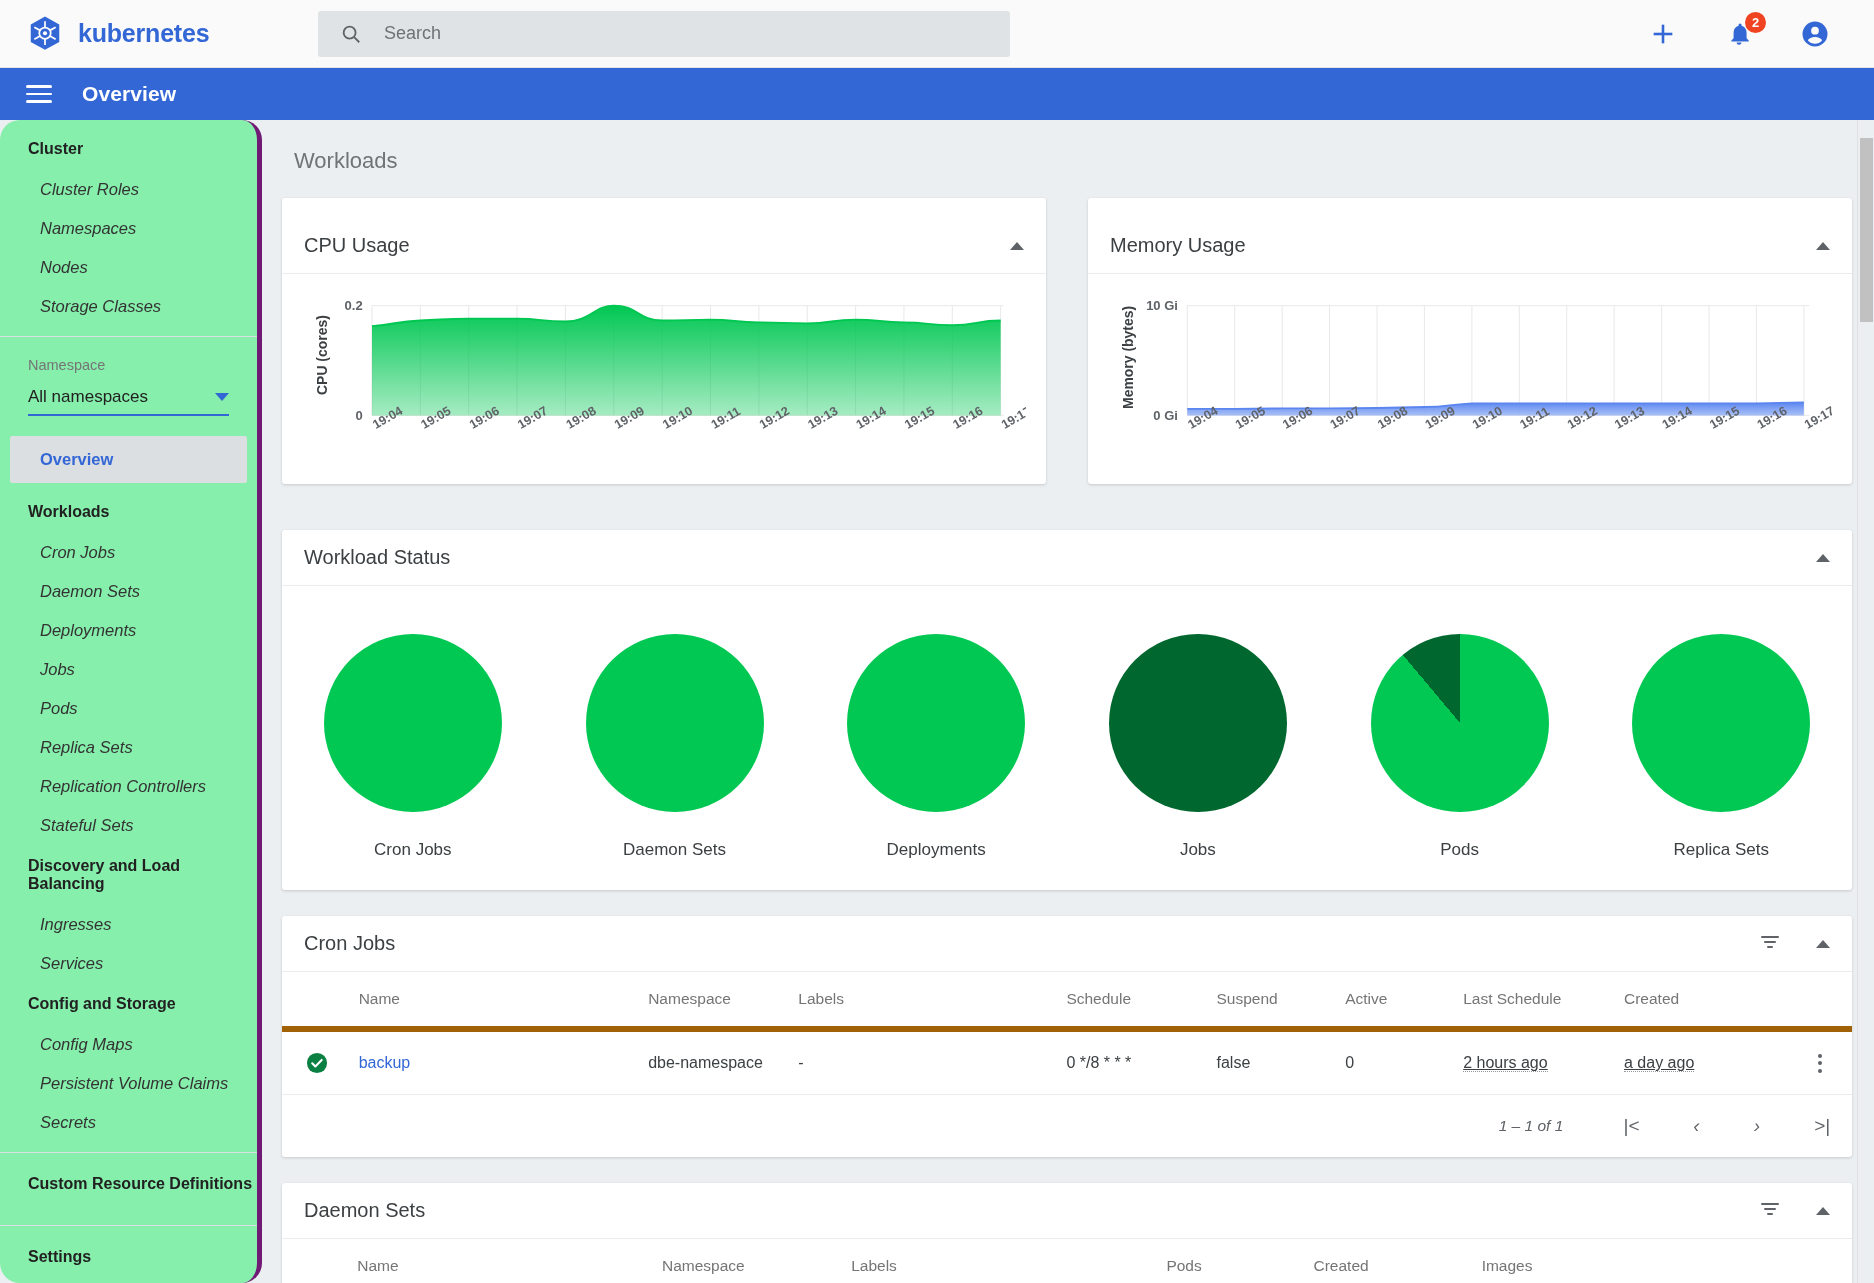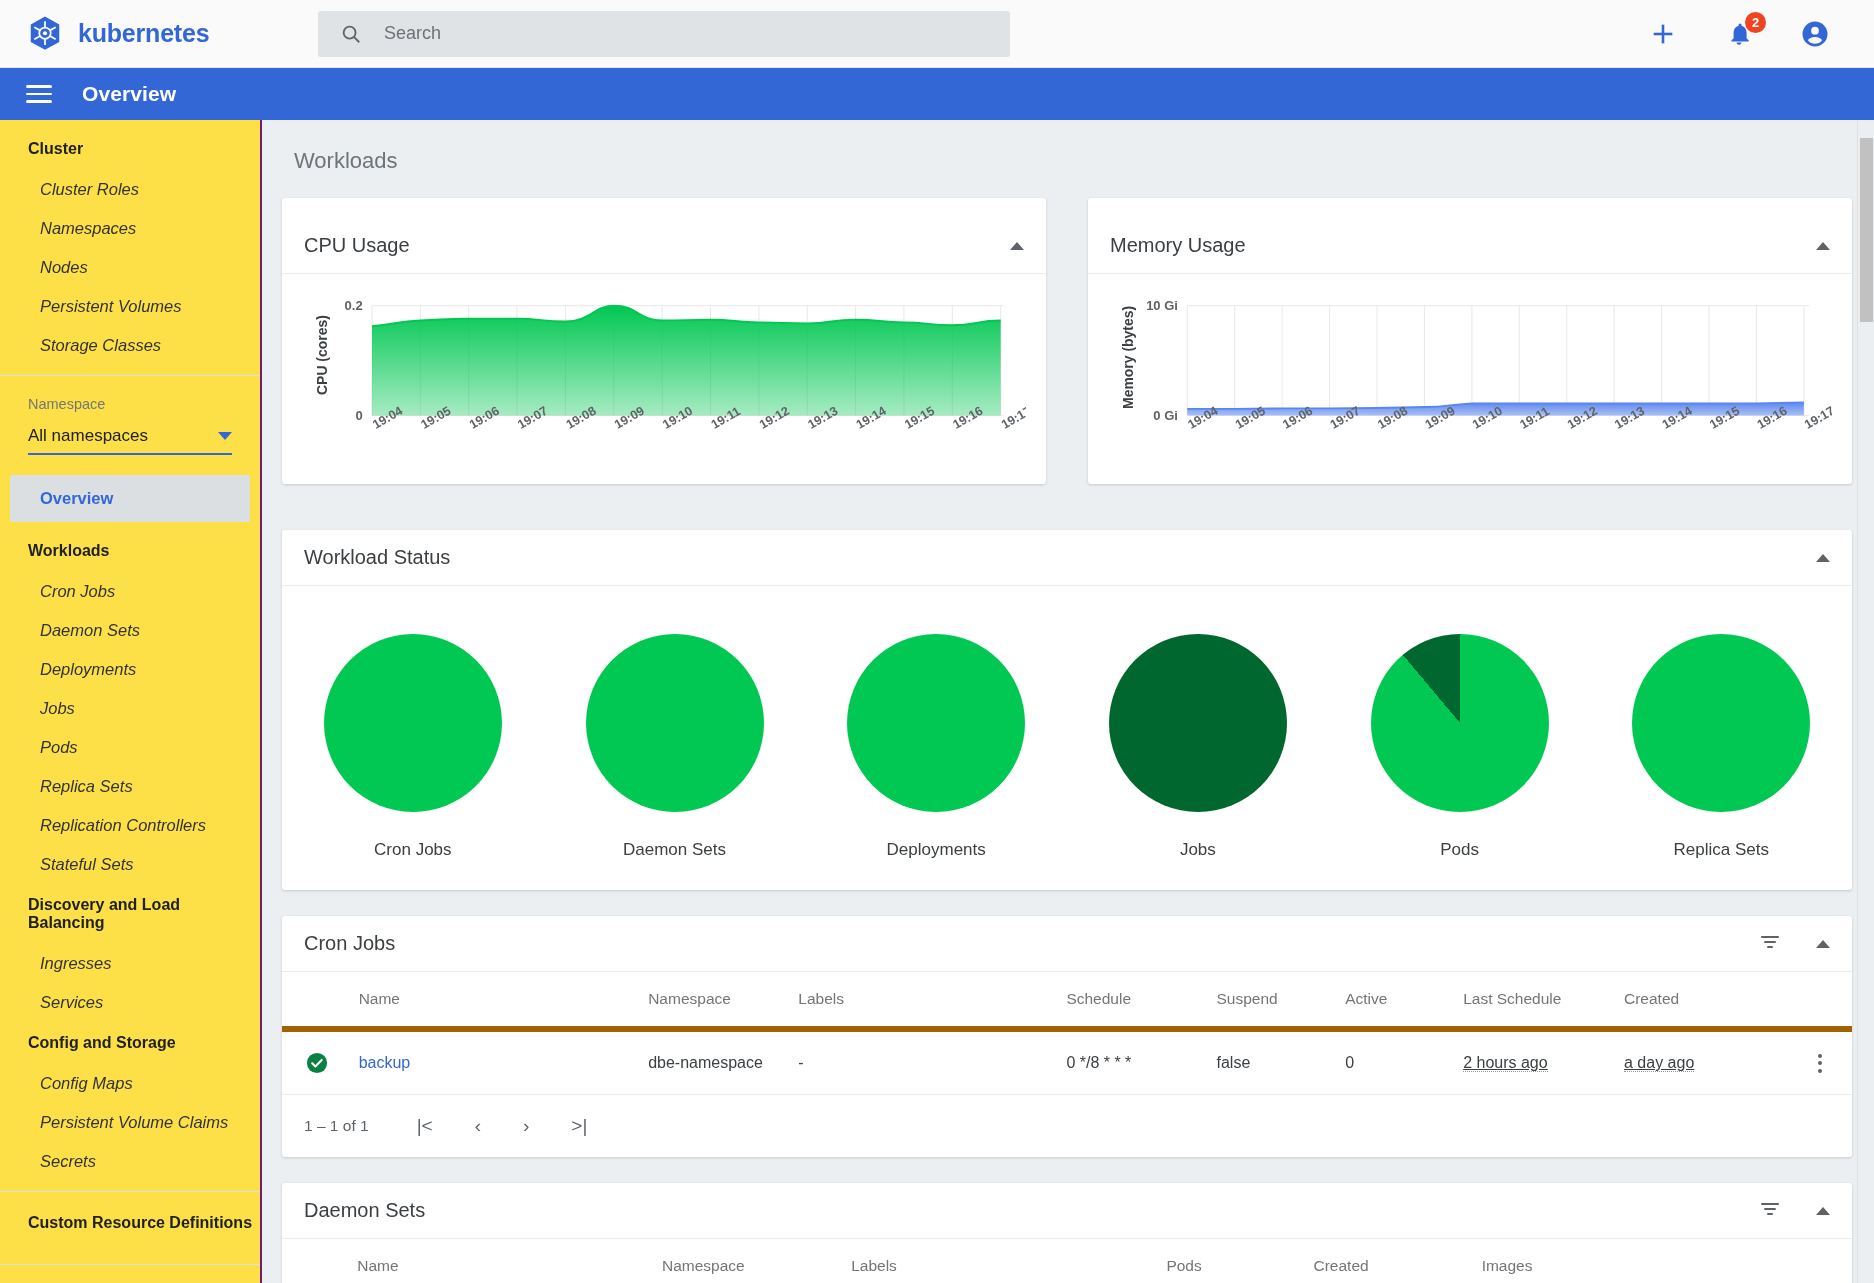--- a/index.html
+++ b/index.html
@@ -45,22 +45,22 @@
   }
   .hamburger { display: flex; flex-direction: column; gap: 5px; cursor: pointer; width: 26px; }
   .hamburger span { display: block; height: 2.5px; background: #fff; border-radius: 2px; }
   .toolbar-title { font-size: 21px; font-weight: 700; letter-spacing: 0.1px; }
 
   
   .body { flex: 1; display: flex; min-height: 0; position: relative; }
 
   
   .sidebar {
-    width: 262px; min-width: 262px; background: #fde047; overflow: hidden;
-    border-right: 2px solid #701a75; padding-top: 8px; position: relative;
+    width: 262px; min-width: 262px; background: #86efac; overflow: hidden;
+    border-right: 5px solid #701a75; padding-top: 8px; position: relative; border-radius: 20px;
   }
   .nav-group-title {
     font-size: 16px; font-weight: 700; color: #212121; padding: 12px 0 12px 28px;
   }
   .nav-item {
     font-size: 16.5px; color: #333; padding: 10px 0 10px 40px; cursor: pointer; font-style: italic;
   }
   .nav-divider { height: 1px; background: #dcdfe1; margin: 10px 0 0 0; }
   .ns-block { padding: 20px 28px 6px 28px; }
   .ns-label { font-size: 14.5px; color: #757575; margin-bottom: 14px; }
@@ -116,21 +116,21 @@
   .chip {
     display: inline-block; background: #eceff1; border-radius: 14px;
     padding: 6px 14px; font-size: 15px; color: #3c4043;
   }
   .chip-img {
     display: inline-block; background: #f1f3f4; border-radius: 14px;
     padding: 6px 14px; font-size: 14.5px; color: #3c4043; line-height: 1.35; max-width: 258px;
   }
   .kebab { display: flex; flex-direction: column; gap: 3.5px; align-items: center; cursor: pointer; }
   .kebab i { width: 4px; height: 4px; background: #5f6368; border-radius: 50%; display: block; }
-  .pager { display: flex; align-items: center; gap: 42px; padding: 20px 22px; }
+  .pager { display: flex; align-items: center; justify-content: flex-end; gap: 54px; padding: 20px 22px; font-style: italic; }
   .pager-text { font-size: 15.5px; color: #5f6368; margin-right: 6px; }
   .pager-btn { color: #5f6368; font-size: 19px; cursor: pointer; user-select: none; }
   .filter-icon { cursor: pointer; }
 
   
   .vscroll {
     position: absolute; right: 0; top: 0; width: 17px; height: 100%;
     background: #eceff1; border-left: 1px solid #e0e0e0;
   }
   .vscroll .thumb { position: absolute; left: 2px; width: 13px; background: #c1c1c1; border-radius: 0; }
@@ -200,21 +200,20 @@
     <div class="toolbar-title">Overview</div>
   </div>
 
   <div class="body">
 
     <div class="sidebar">
       <div class="nav-group-title">Cluster</div>
       <div class="nav-item">Cluster Roles</div>
       <div class="nav-item">Namespaces</div>
       <div class="nav-item">Nodes</div>
-      <div class="nav-item">Persistent Volumes</div>
       <div class="nav-item">Storage Classes</div>
 
       <div class="nav-divider"></div>
 
       <div class="ns-block">
         <div class="ns-label">Namespace</div>
         <div class="ns-select">
           <span class="ns-value">All namespaces</span>
           <span class="caret-down"></span>
         </div>

